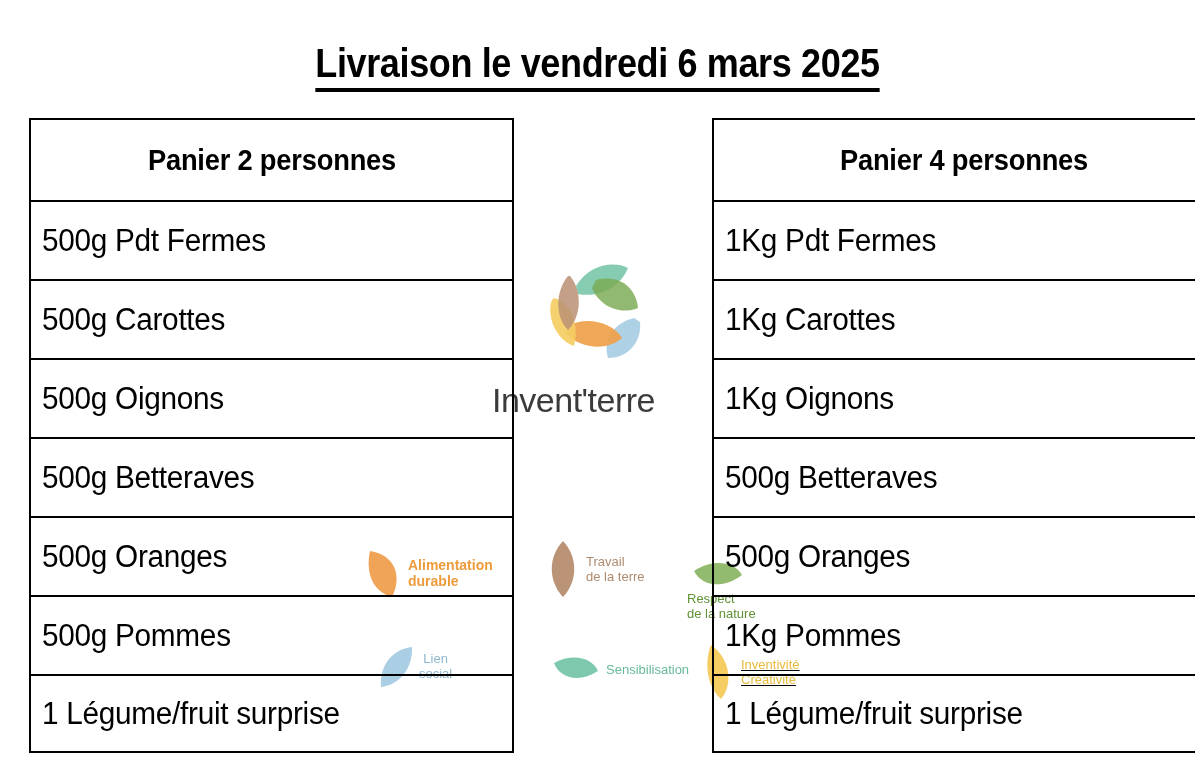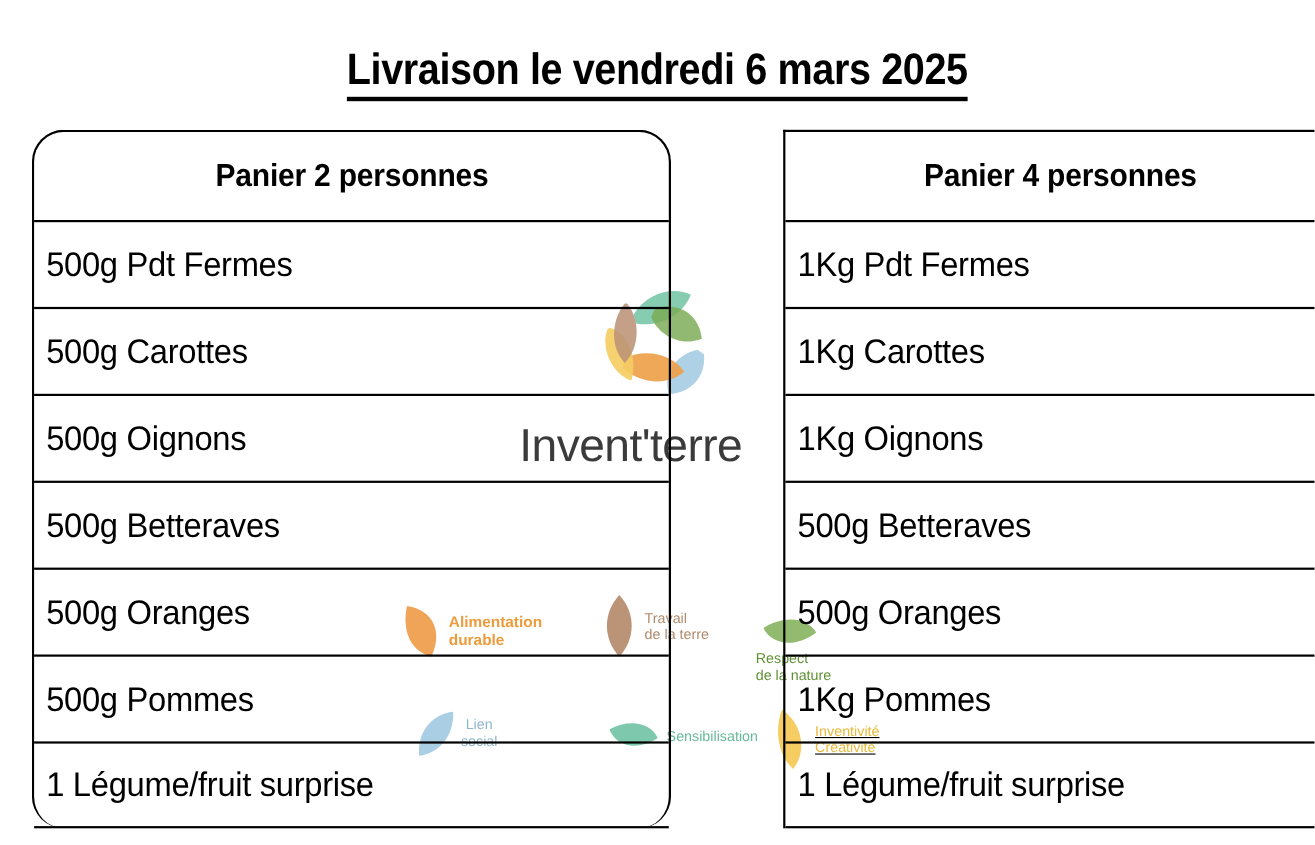--- a/index.html
+++ b/index.html
@@ -33,21 +33,21 @@
   
   .basket{
     position:absolute;
     top:118px;
     border:2px solid #000;
     border-bottom:none;
     box-sizing:border-box;
     background:transparent;
     z-index:3;
   }
-  .basket.left{left:29px;width:581px;border-radius:29px;}
+  .basket.left{left:29px;width:485px;}
   .basket.right{left:712px;width:503px;}
 
   .row{
     box-sizing:border-box;
     border-bottom:2px solid #000;
     height:79px;
     display:flex;
     align-items:center;
     padding:0 0 0 11px;
     background:transparent;
@@ -79,22 +79,22 @@
 
   
   .logo-wrap{
     position:absolute;
     left:536px;top:254px;
     width:120px;height:115px;
     z-index:1;
   }
   .logo-text{
     position:absolute;
-    left:472px;top:381px;
-    font-size:42px;
+    left:492px;top:381px;
+    font-size:34px;
     color:#3b3b3b;
     letter-spacing:-0.5px;
     white-space:nowrap;
     z-index:2;
   }
 
   
   .wm{
     position:absolute;
     display:flex;

